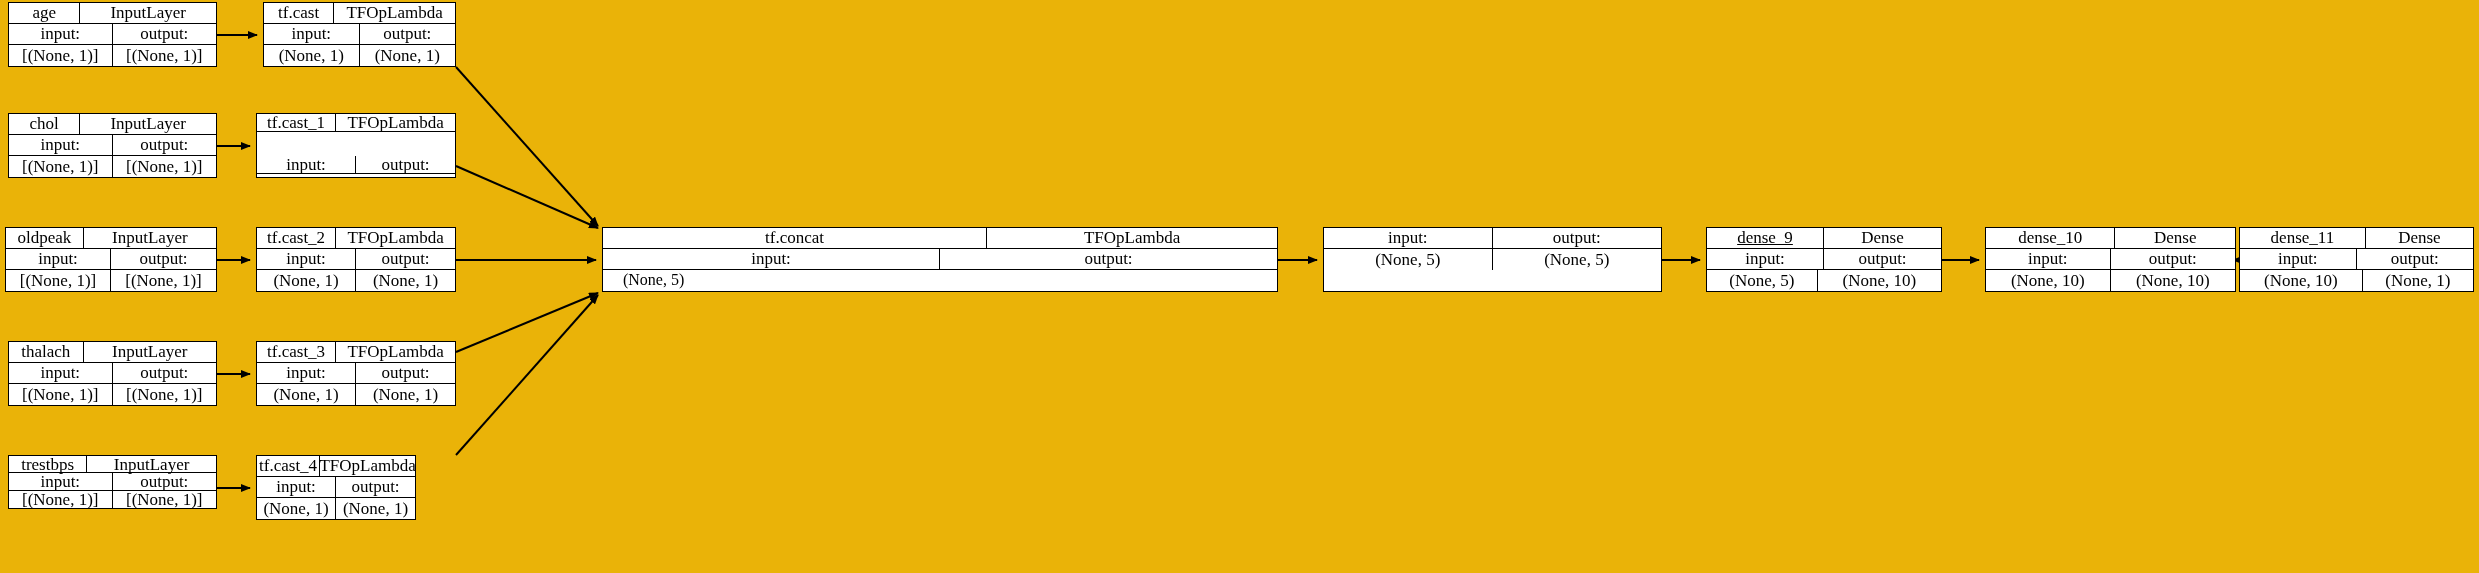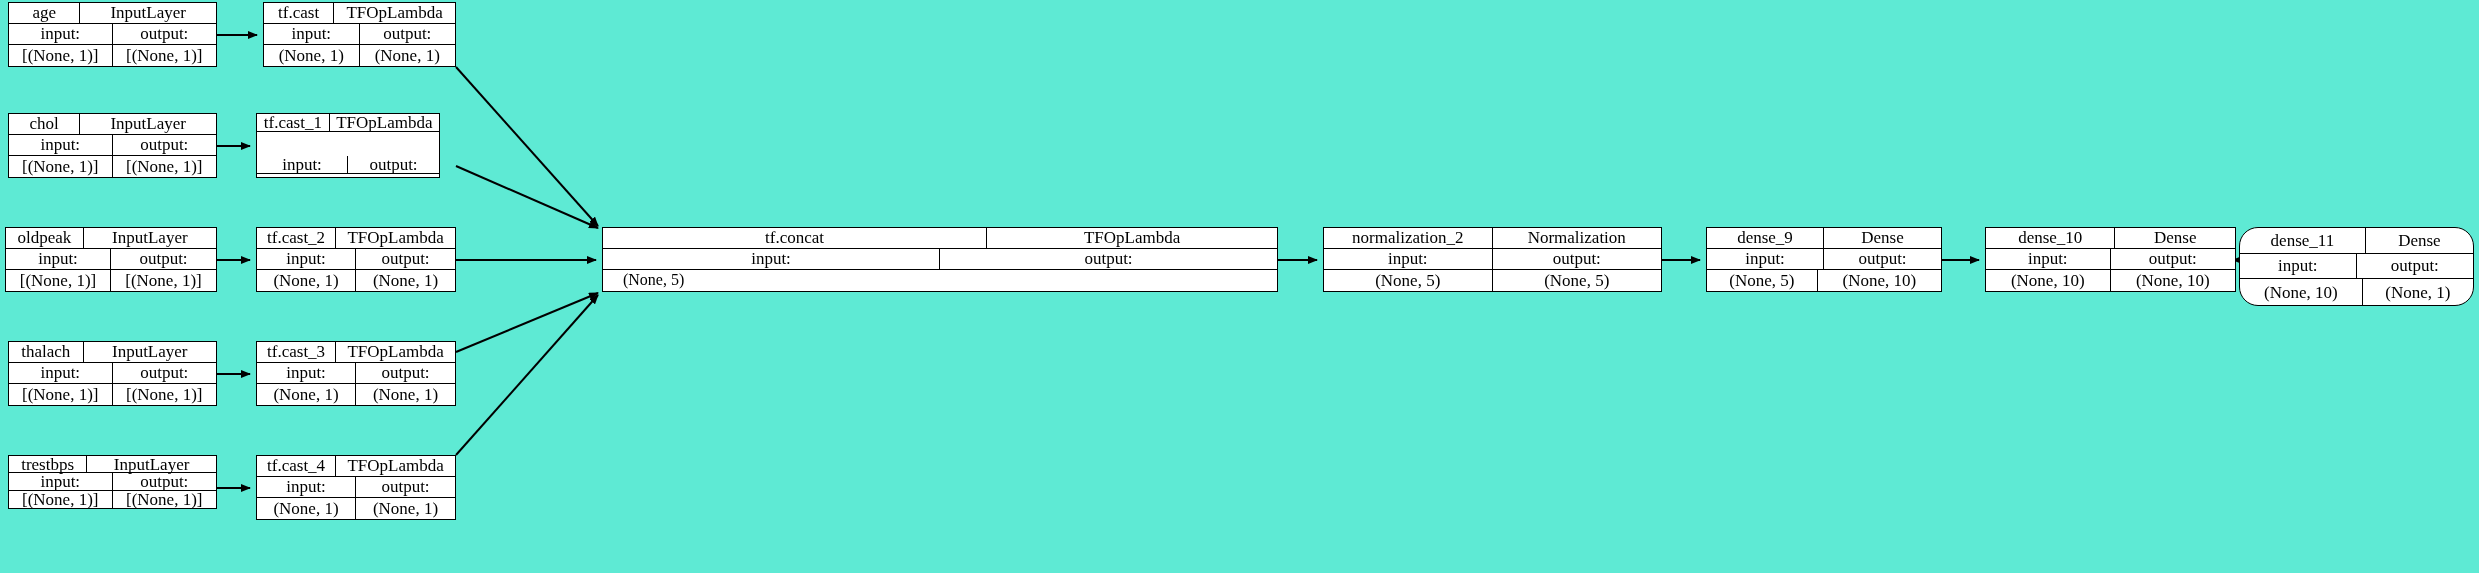--- a/index.html
+++ b/index.html
@@ -10,21 +10,21 @@
   body {
     width: 2479px;
     height: 573px;
     font-family: "Liberation Serif", "DejaVu Serif", serif;
     overflow: hidden;
   }
   #canvas {
     position: relative;
     width: 2479px;
     height: 573px;
-    background: #5eead4;
+    background: #eab308;
   }
   svg.edges {
     position: absolute;
     left: 0;
     top: 0;
     width: 2479px;
     height: 573px;
     pointer-events: none;
   }
   .node {
@@ -122,21 +122,21 @@
         </div>
         <div class="node-row row-io">
           <div class="cell div" style="width: 50%;">input:</div>
           <div class="cell" style="width: 50%;">output:</div>
         </div>
         <div class="node-row row-shape">
           <div class="cell div" style="width: 50%;">[(None, 1)]</div>
           <div class="cell" style="width: 50%;">[(None, 1)]</div>
         </div>
       </div>
-      <div class="node" style="left: 256px; top: 113px; width: 184px; height: 65px; gap: 24px;">
+      <div class="node" style="left: 256px; top: 113px; width: 200px; height: 65px; gap: 24px;">
         <div class="node-row row-title">
           <div class="cell div" style="width: 40%;">tf.cast_1</div>
           <div class="cell" style="width: 60%;">TFOpLambda</div>
         </div>
         <div class="node-row row-io">
           <div class="cell div" style="width: 50%;">input:</div>
           <div class="cell" style="width: 50%;">output:</div>
         </div>
         <div class="node-row row-shape">
           <div class="cell div" style="width: 50%;">(None, 1)</div>
@@ -178,36 +178,32 @@
         </div>
         <div class="node-row row-io">
           <div class="cell div" style="width: 50%;">input:</div>
           <div class="cell" style="width: 50%;">output:</div>
         </div>
         <div class="node-row row-shape">
           <div class="cell" style="width: 15%; font-size: 16px;">(None, 5)</div>
         </div>
       </div>
       <div class="node" style="left: 1323px; top: 227px; width: 339px; height: 65px;">
-        <div class="node-row row-title">
-          <div class="cell div" style="width: 50%;">normalization_2</div>
-          <div class="cell" style="width: 50%;">Normalization</div>
-        </div>
         <div class="node-row row-io">
           <div class="cell div" style="width: 50%;">input:</div>
           <div class="cell" style="width: 50%;">output:</div>
         </div>
         <div class="node-row row-shape">
           <div class="cell div" style="width: 50%;">(None, 5)</div>
           <div class="cell" style="width: 50%;">(None, 5)</div>
         </div>
       </div>
       <div class="node" style="left: 1706px; top: 227px; width: 236px; height: 65px;">
         <div class="node-row row-title">
-          <div class="cell div" style="width: 50%;">dense_9</div>
+          <div class="cell div" style="width: 50%; text-decoration: underline;">dense_9</div>
           <div class="cell" style="width: 50%;">Dense</div>
         </div>
         <div class="node-row row-io">
           <div class="cell div" style="width: 50%;">input:</div>
           <div class="cell" style="width: 50%;">output:</div>
         </div>
         <div class="node-row row-shape">
           <div class="cell div" style="width: 47.3684%;">(None, 5)</div>
           <div class="cell" style="width: 52.6316%;">(None, 10)</div>
         </div>
@@ -219,21 +215,21 @@
         </div>
         <div class="node-row row-io">
           <div class="cell div" style="width: 50%;">input:</div>
           <div class="cell" style="width: 50%;">output:</div>
         </div>
         <div class="node-row row-shape">
           <div class="cell div" style="width: 50%;">(None, 10)</div>
           <div class="cell" style="width: 50%;">(None, 10)</div>
         </div>
       </div>
-      <div class="node" style="left: 2239px; top: 227px; width: 235px; height: 79px; border-radius: 19px;">
+      <div class="node" style="left: 2239px; top: 227px; width: 235px; height: 65px;">
         <div class="node-row row-title">
           <div class="cell div" style="width: 54%;">dense_11</div>
           <div class="cell" style="width: 46%;">Dense</div>
         </div>
         <div class="node-row row-io">
           <div class="cell div" style="width: 50%;">input:</div>
           <div class="cell" style="width: 50%;">output:</div>
         </div>
         <div class="node-row row-shape">
           <div class="cell div" style="width: 52.6316%;">(None, 10)</div>
@@ -275,21 +271,21 @@
         </div>
         <div class="node-row row-io">
           <div class="cell div" style="width: 50%;">input:</div>
           <div class="cell" style="width: 50%;">output:</div>
         </div>
         <div class="node-row row-shape">
           <div class="cell div" style="width: 50%;">[(None, 1)]</div>
           <div class="cell" style="width: 50%;">[(None, 1)]</div>
         </div>
       </div>
-      <div class="node" style="left: 256px; top: 455px; width: 200px; height: 65px;">
+      <div class="node" style="left: 256px; top: 455px; width: 160px; height: 65px;">
         <div class="node-row row-title">
           <div class="cell div" style="width: 40%;">tf.cast_4</div>
           <div class="cell" style="width: 60%;">TFOpLambda</div>
         </div>
         <div class="node-row row-io">
           <div class="cell div" style="width: 50%;">input:</div>
           <div class="cell" style="width: 50%;">output:</div>
         </div>
         <div class="node-row row-shape">
           <div class="cell div" style="width: 50%;">(None, 1)</div>

